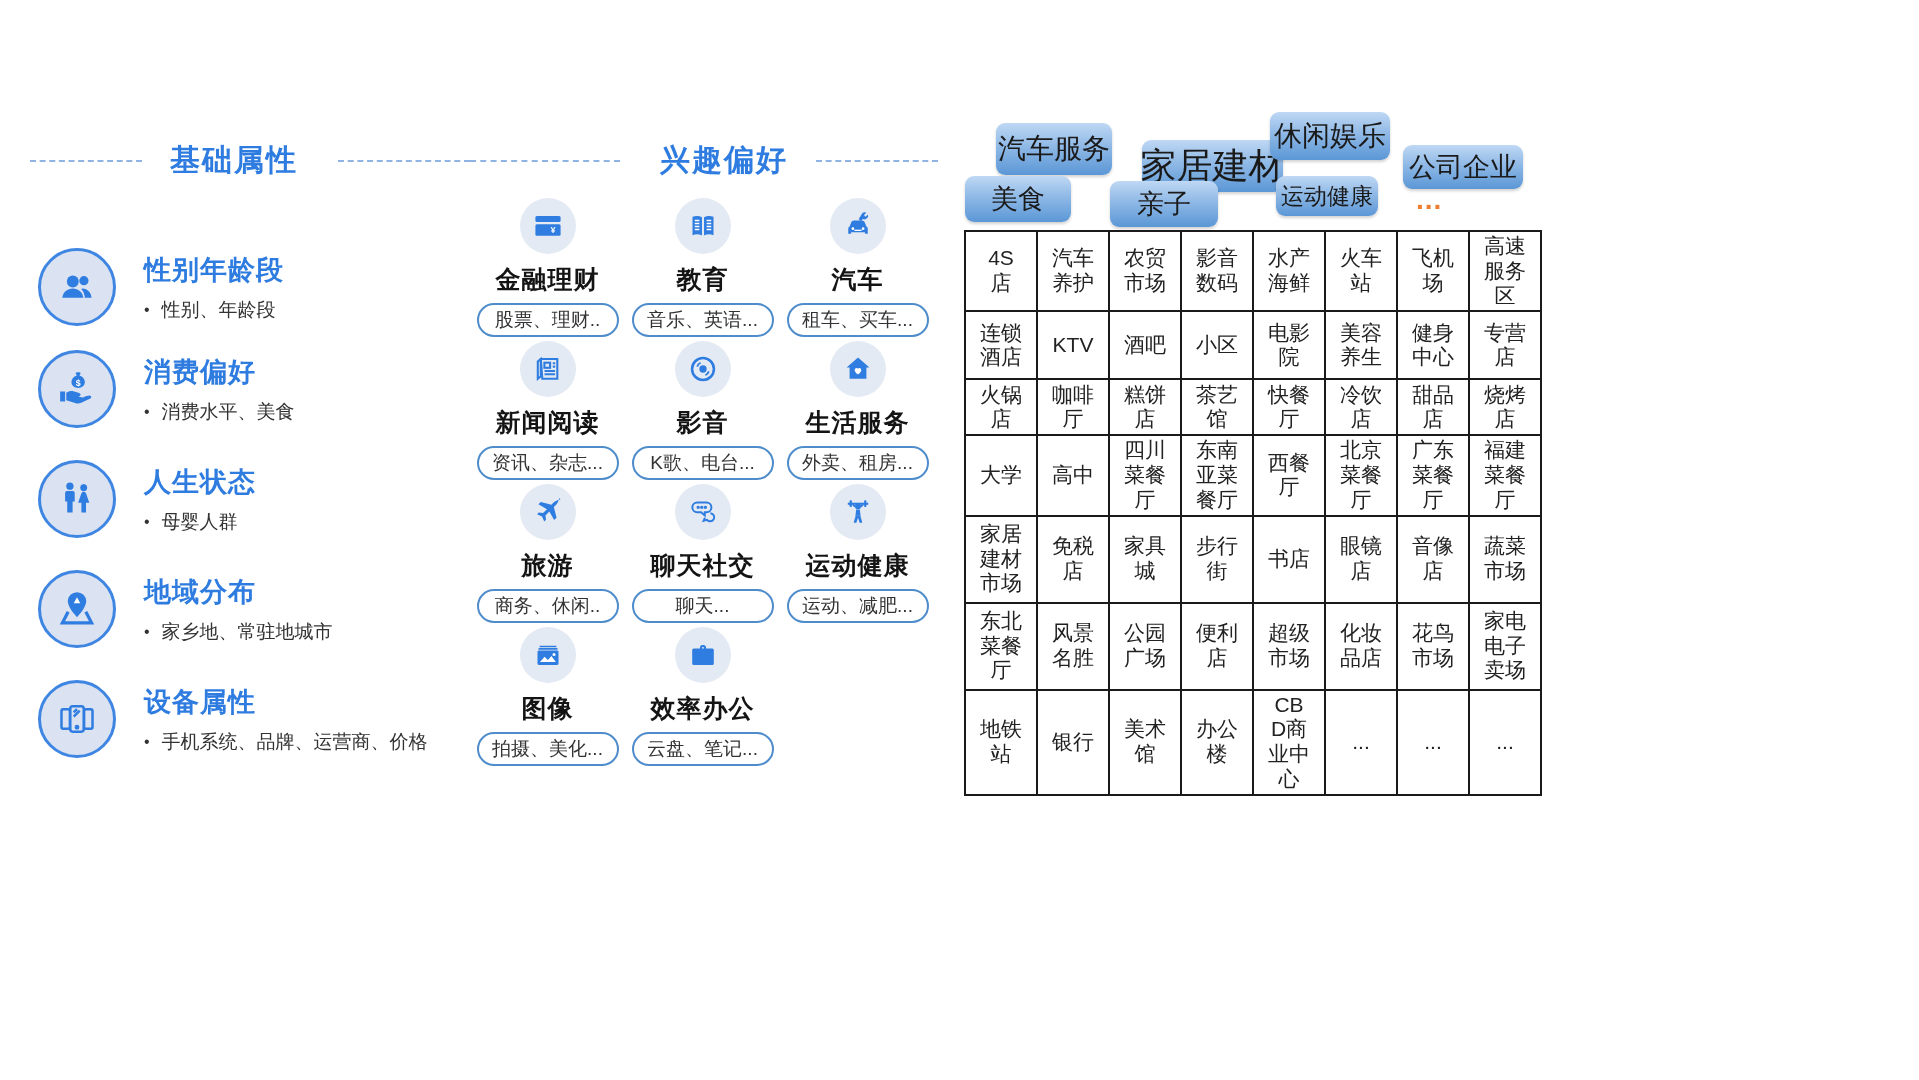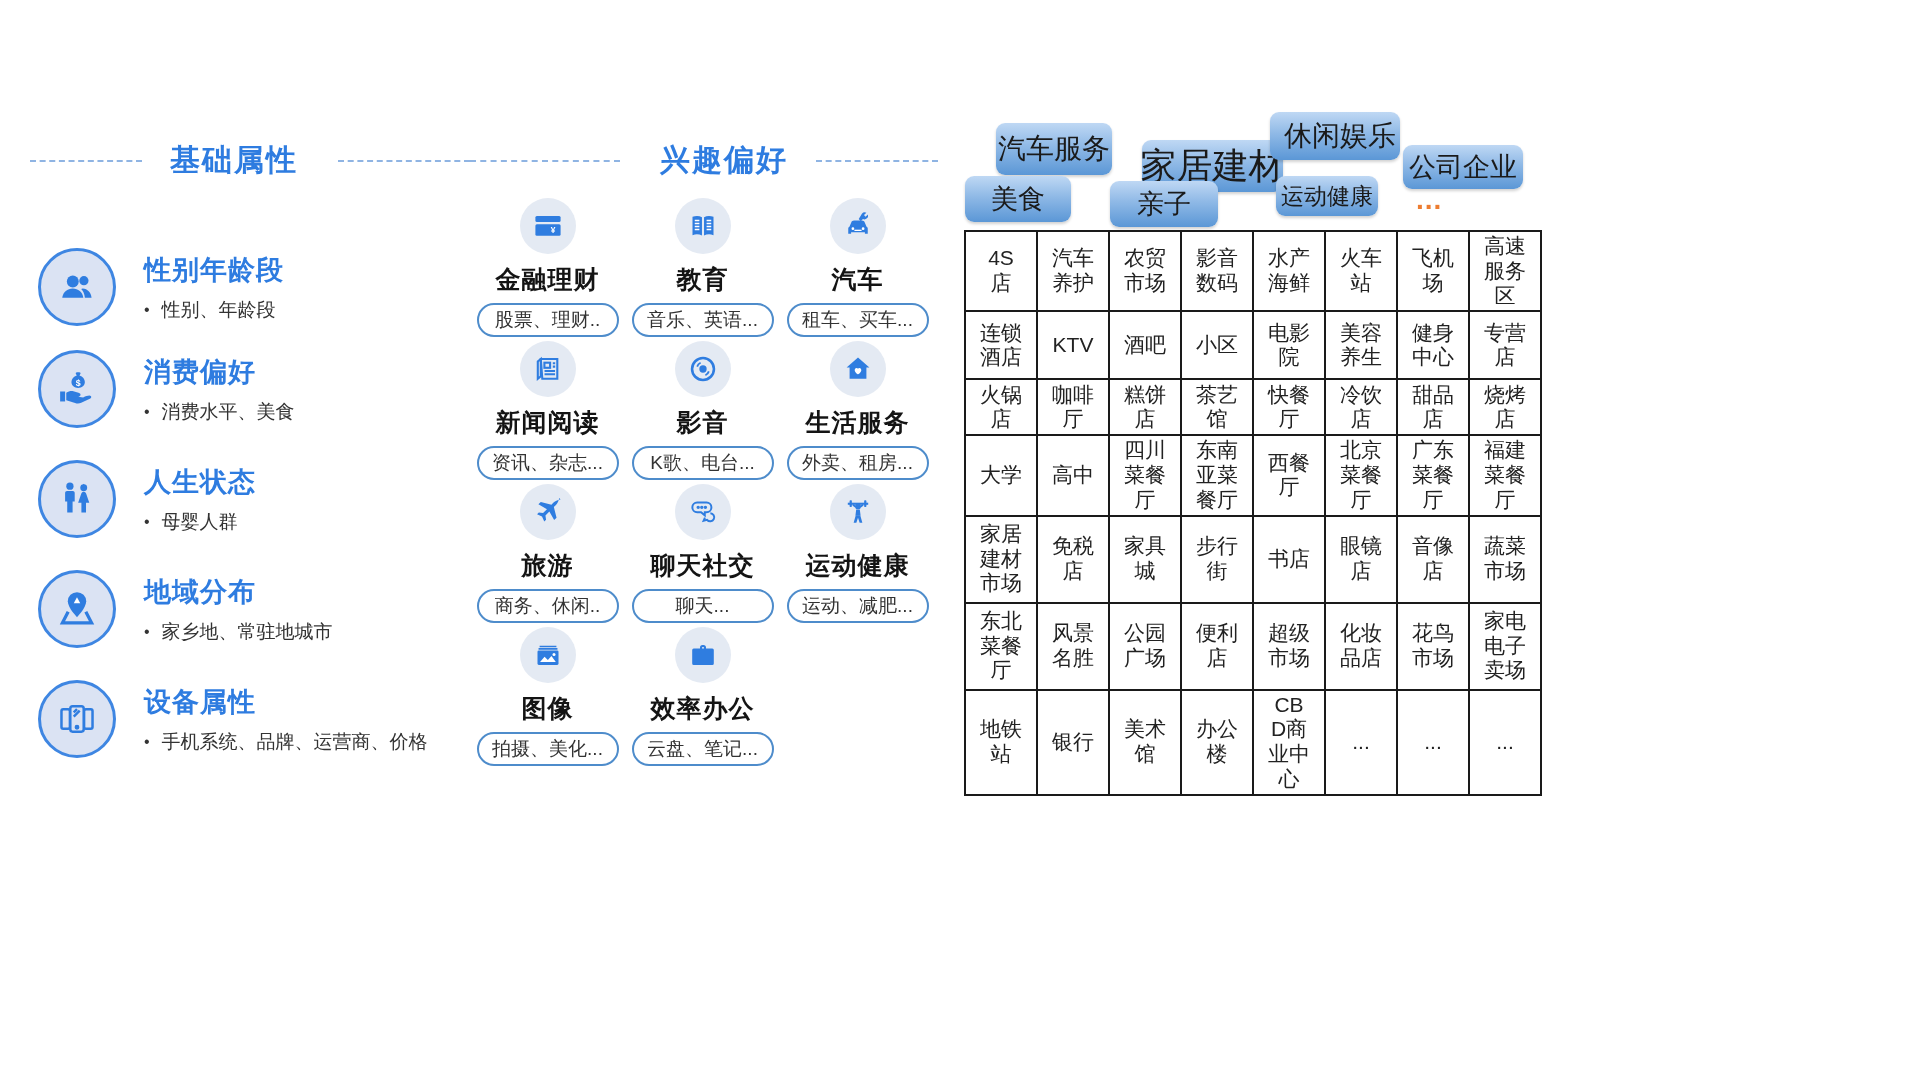--- a/index.html
+++ b/index.html
@@ -42,21 +42,21 @@
   .int-title{margin-top:9px;font-size:25px;font-weight:bold;color:#141414;letter-spacing:1px;}
   .int-pill{margin-top:7px;display:inline-block;min-width:118px;border:2px solid #4E8CCB;border-radius:17px;
             padding:2px 10px;font-size:19px;color:#333;background:#fff;white-space:nowrap;}
 
   
   .poi-tag{position:absolute;display:flex;align-items:center;justify-content:center;border-radius:9px;
            background:linear-gradient(180deg,#BFD8F4 0%,#8FB9E6 45%,#5B97D6 100%);
            color:#1A1A1A;white-space:nowrap;box-shadow:0 2px 3px rgba(0,0,0,.18);}
   .tag-1{left:996px;top:123px;width:116px;height:52px;font-size:28px;}
   .tag-2{left:1142px;top:140px;width:141px;height:52px;font-size:36px;}
-  .tag-3{left:1270px;top:112px;width:120px;height:48px;font-size:28px;padding-left:10px;}
+  .tag-3{left:1270px;top:112px;width:120px;height:48px;font-size:28px;}
   .tag-4{left:1403px;top:145px;width:120px;height:44px;font-size:27px;}
   .tag-5{left:965px;top:176px;width:106px;height:46px;font-size:27px;}
   .tag-6{left:1110px;top:181px;width:108px;height:46px;font-size:27px;}
   .tag-7{left:1276px;top:176px;width:102px;height:40px;font-size:23px;}
   .more-dots{position:absolute;left:1416px;top:184px;font-size:28px;font-weight:bold;color:#ED7D31;letter-spacing:1px;}
 
   
   .poi-table{position:absolute;left:964px;top:230px;width:578px;border-collapse:collapse;table-layout:fixed;}
   .poi-table td{border:2px solid #1A1A1A;text-align:center;vertical-align:middle;
                 font-size:21px;color:#222;padding:2px 13px;word-break:break-all;line-height:1.18;}

